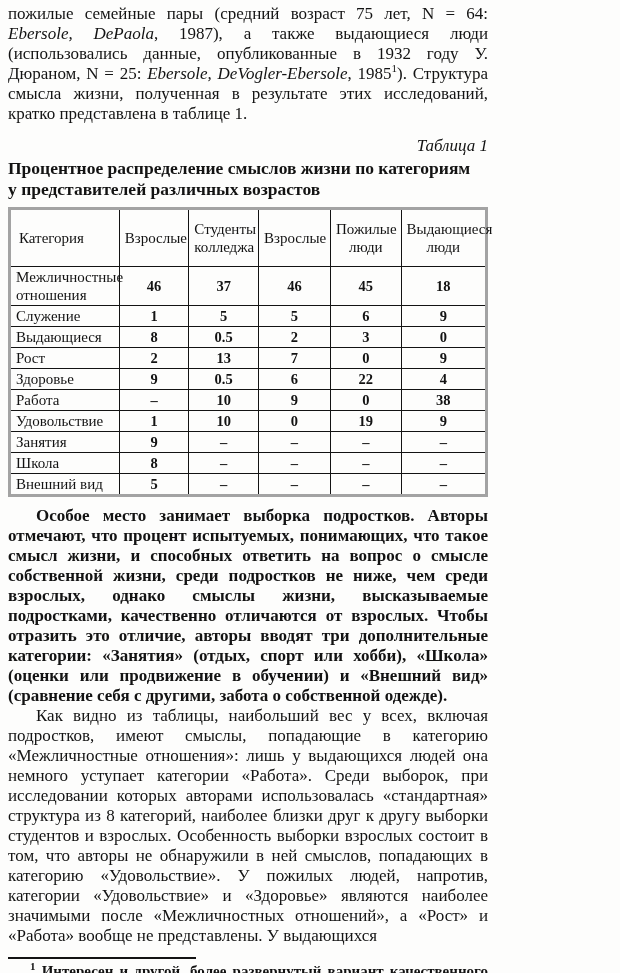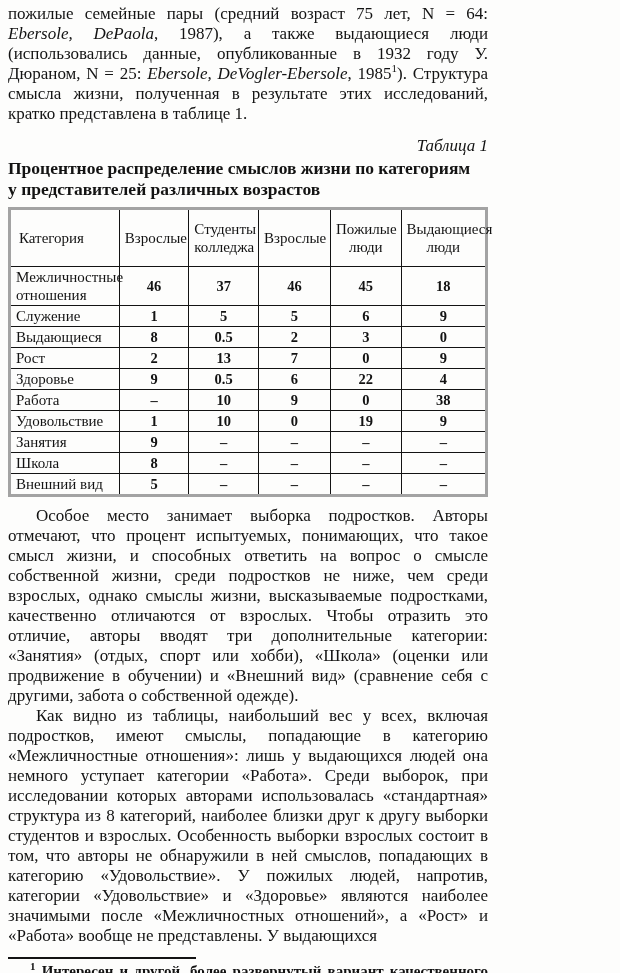--- a/index.html
+++ b/index.html
@@ -65,21 +65,21 @@
     padding-left: 8px;
     vertical-align: middle;
   }
   td.val {
     text-align: center;
     font-weight: bold;
     font-size: 14.5px;
     line-height: 18px;
     vertical-align: middle;
   }
-  .after-table { margin-top: 9px; }
+  .after-table { margin-top: 9px; font-weight: bold; }
   .footnote-rule {
     width: 188px;
     border-top: 2.5px solid #131313;
     margin: 11px 0 3px 0;
   }
   .footnote {
     font-size: 15px;
     line-height: 19px;
     text-align: justify;
     text-indent: 22px;

